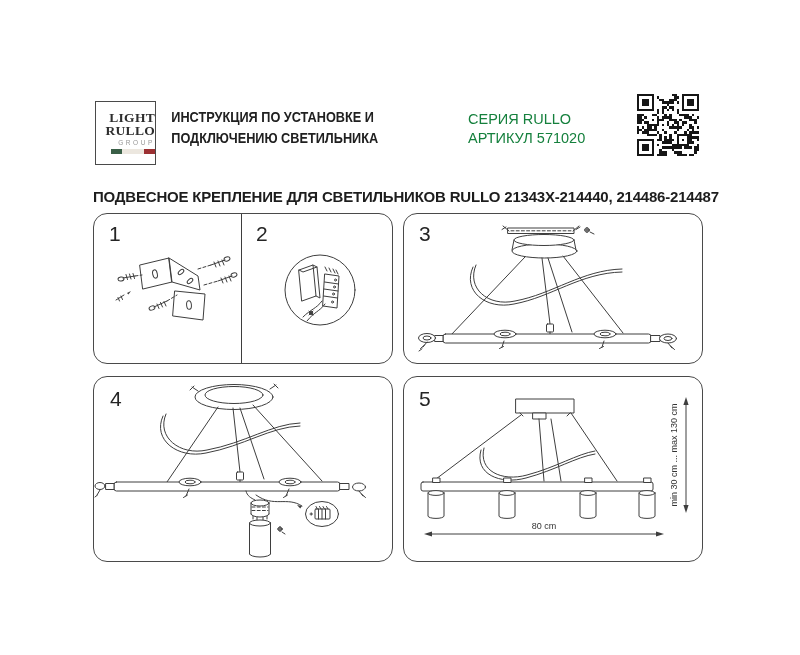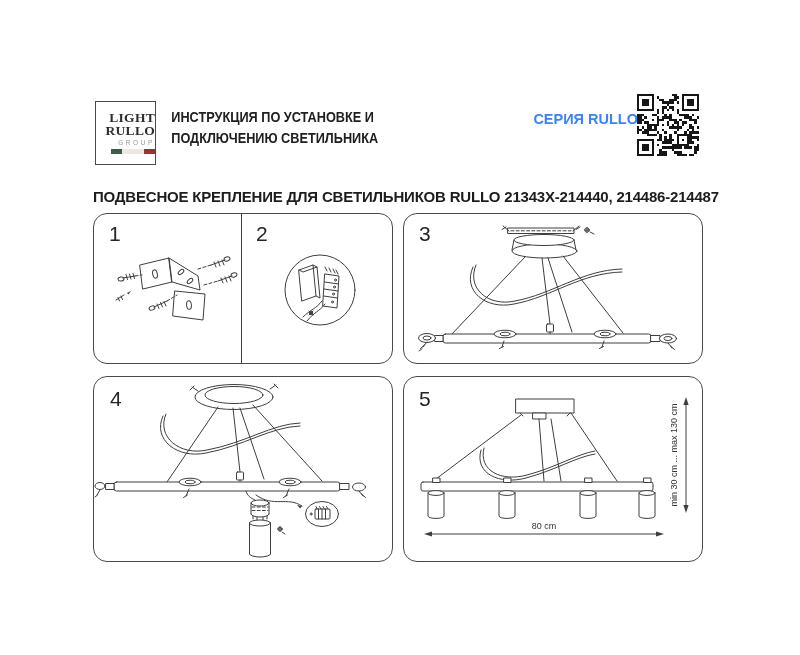--- a/index.html
+++ b/index.html
@@ -29,22 +29,22 @@
   .logo-flag .g{flex:0 0 11px;background:#3a5f47;}
   .logo-flag .m{flex:1;background:#ece7df;}
   .logo-flag .r{flex:0 0 11px;background:#9c3032;}
 
   .title-block{
     left:150px;top:106px;width:236px;text-align:center;
     font-weight:bold;font-size:15.5px;line-height:21px;color:#202020;
     transform:scaleX(.82);transform-origin:50% 0;white-space:nowrap;
   }
   .series-block{
-    left:468px;top:110px;width:170px;text-align:right;
-    font-weight:bold;font-size:14.5px;line-height:19px;color:#3b82f6;white-space:nowrap;
+    left:468px;top:110px;width:170px;text-align:left;
+    font-weight:normal;font-size:14.5px;line-height:19px;color:#15803d;white-space:nowrap;
   }
   .qr{left:637px;top:94px;width:62px;height:62px;}
 
   .subtitle{
     left:93px;top:188px;width:610px;
     font-weight:bold;font-size:15px;letter-spacing:-0.2px;color:#1d1d1d;white-space:nowrap;
   }
 
   
   .panel{
@@ -78,20 +78,21 @@
   </div>
 </div>
 
 <div class="abs title-block">
   <div>ИНСТРУКЦИЯ ПО УСТАНОВКЕ И</div>
   <div>ПОДКЛЮЧЕНИЮ СВЕТИЛЬНИКА</div>
 </div>
 
 <div class="abs series-block">
   <div>СЕРИЯ RULLO</div>
+  <div>АРТИКУЛ 571020</div>
 </div>
 
 <svg class="abs qr" viewBox="0 0 25 25">
     <g fill="#161616" shape-rendering="crispEdges">
       <rect x="0" y="0" width="1" height="1"></rect>
       <rect x="1" y="0" width="1" height="1"></rect>
       <rect x="2" y="0" width="1" height="1"></rect>
       <rect x="3" y="0" width="1" height="1"></rect>
       <rect x="4" y="0" width="1" height="1"></rect>
       <rect x="5" y="0" width="1" height="1"></rect>

